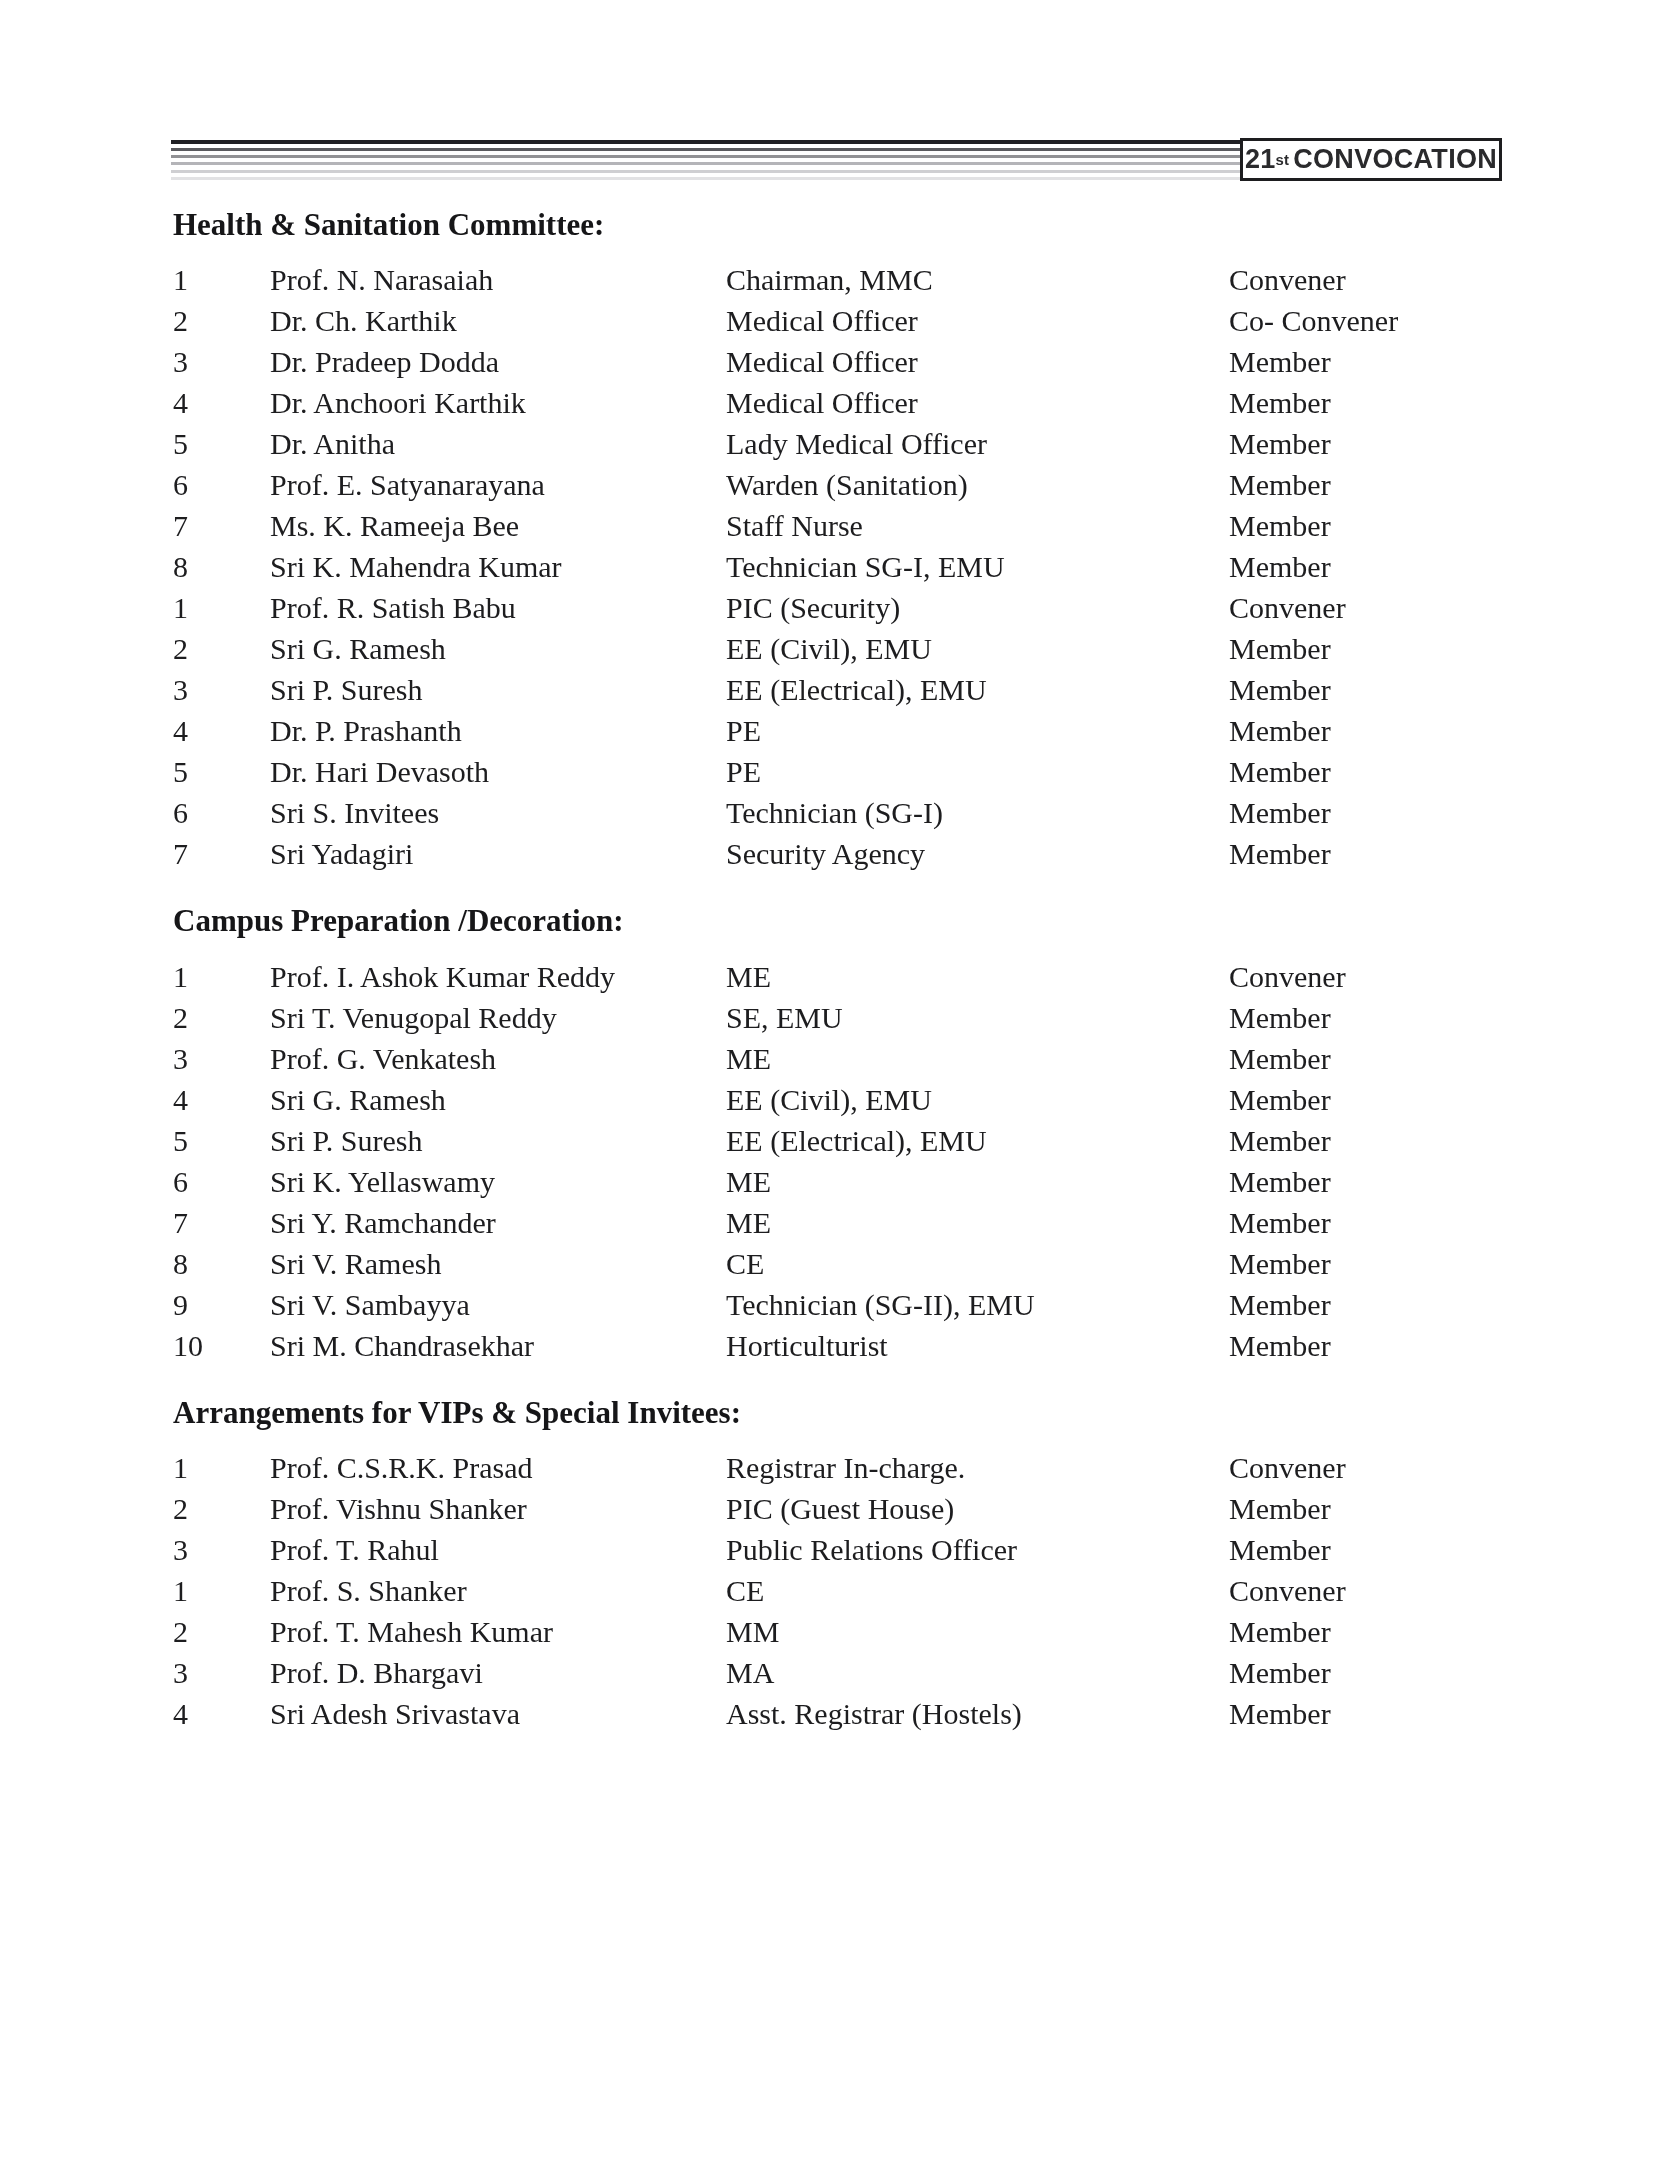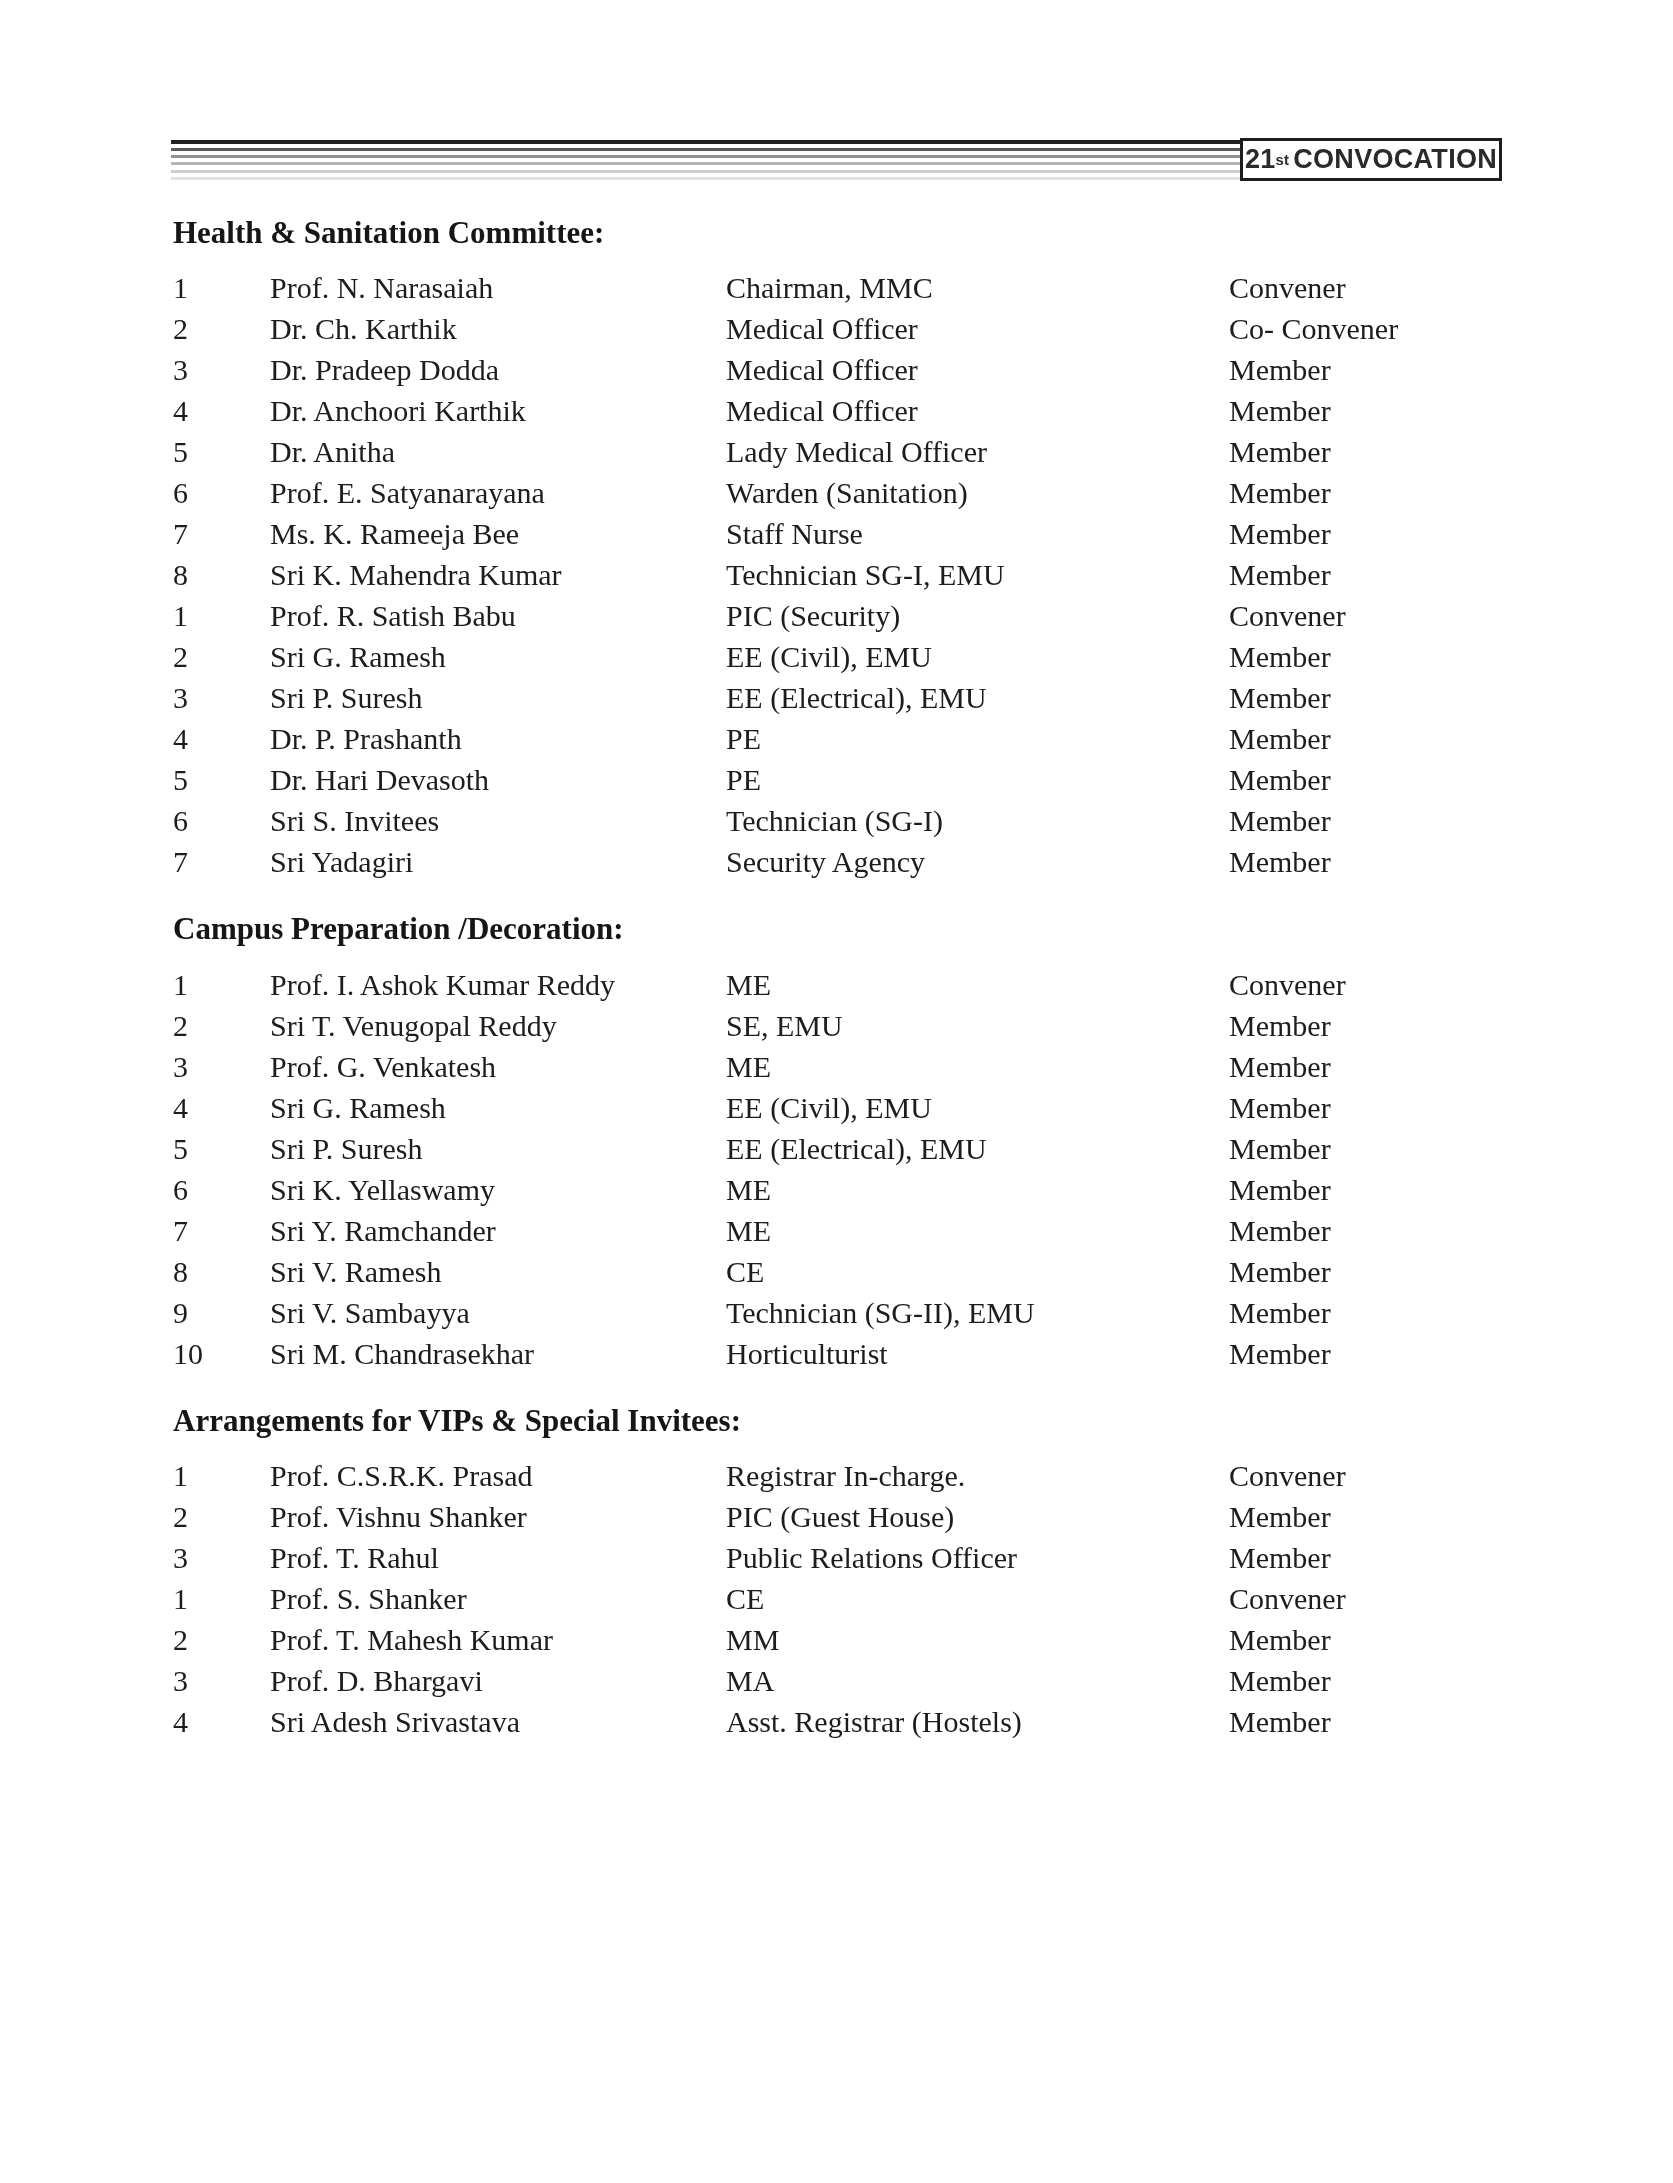--- a/index.html
+++ b/index.html
@@ -90,21 +90,21 @@
     top: 209px;
     width: 1330px;
   }
   .section-title {
     font-size: 31px;
     font-weight: bold;
     line-height: 31px;
     margin: 31px 0 19.3px 0;
     color: #161618;
   }
-  section:first-child .section-title { margin-top: 8px; }
+  section:first-child .section-title { margin-top: 0; }
   .member-row {
     position: relative;
     height: 41px;
     line-height: 41px;
     font-size: 30px;
     white-space: nowrap;
   }
   .member-row .cell { position: absolute; top: 0; }
   .c-num   { left: 0; }
   .c-name  { left: 97px; }

